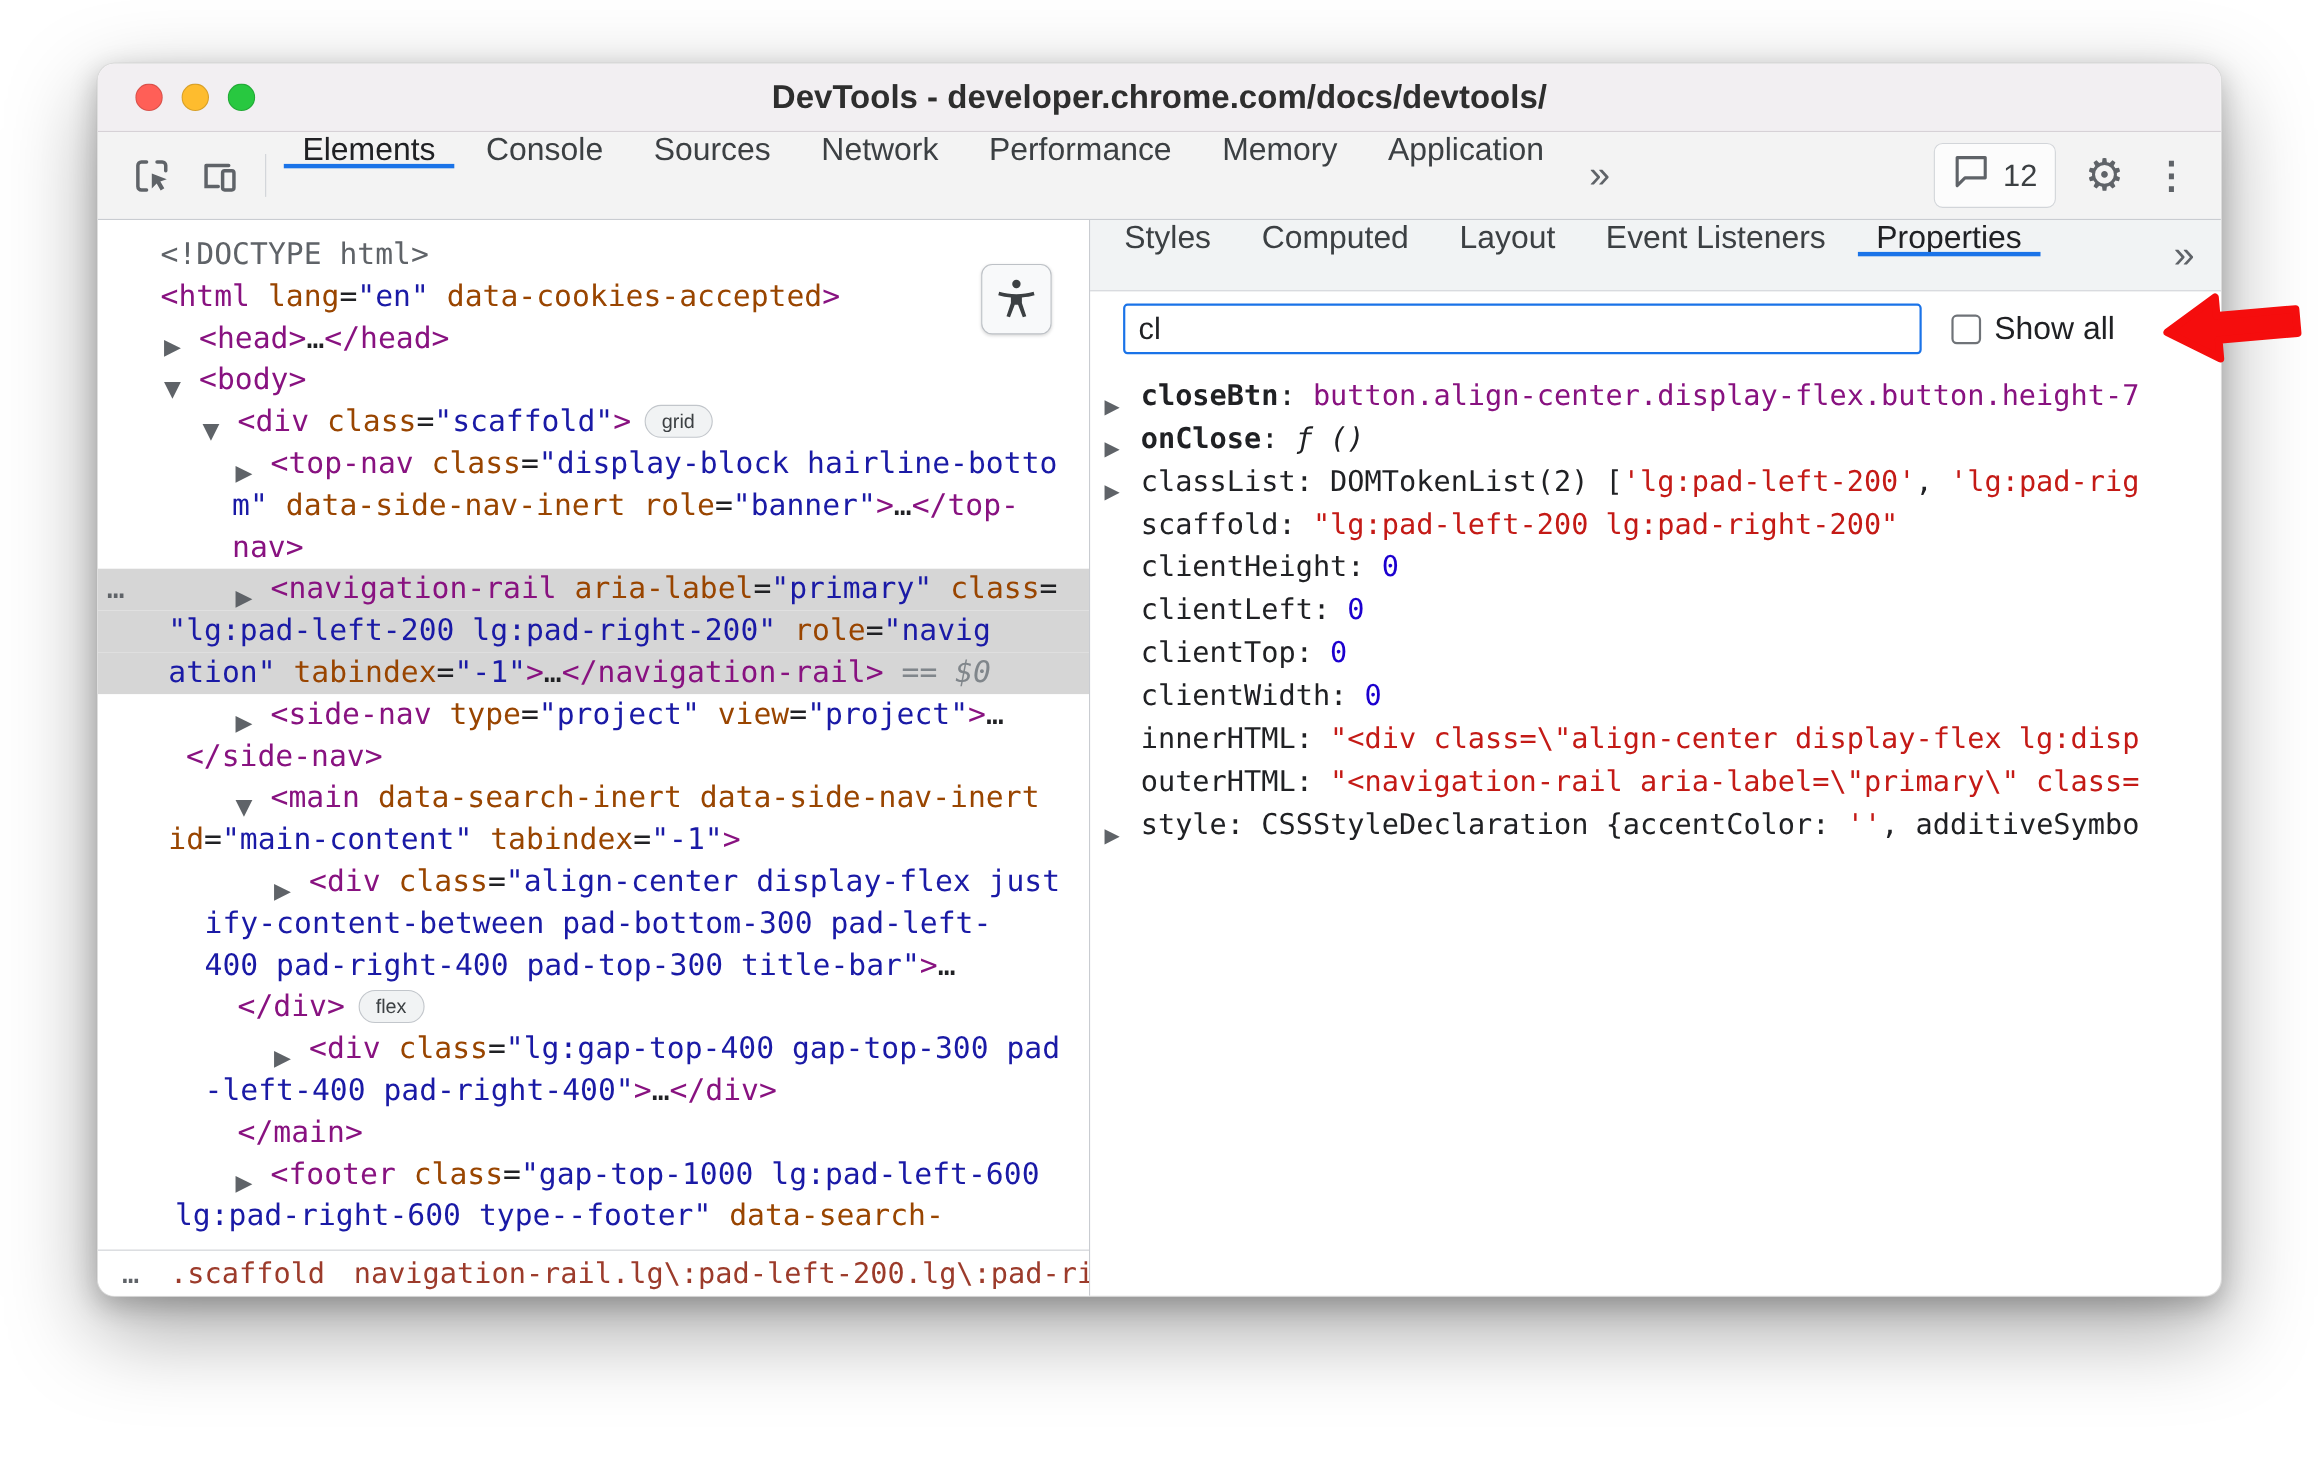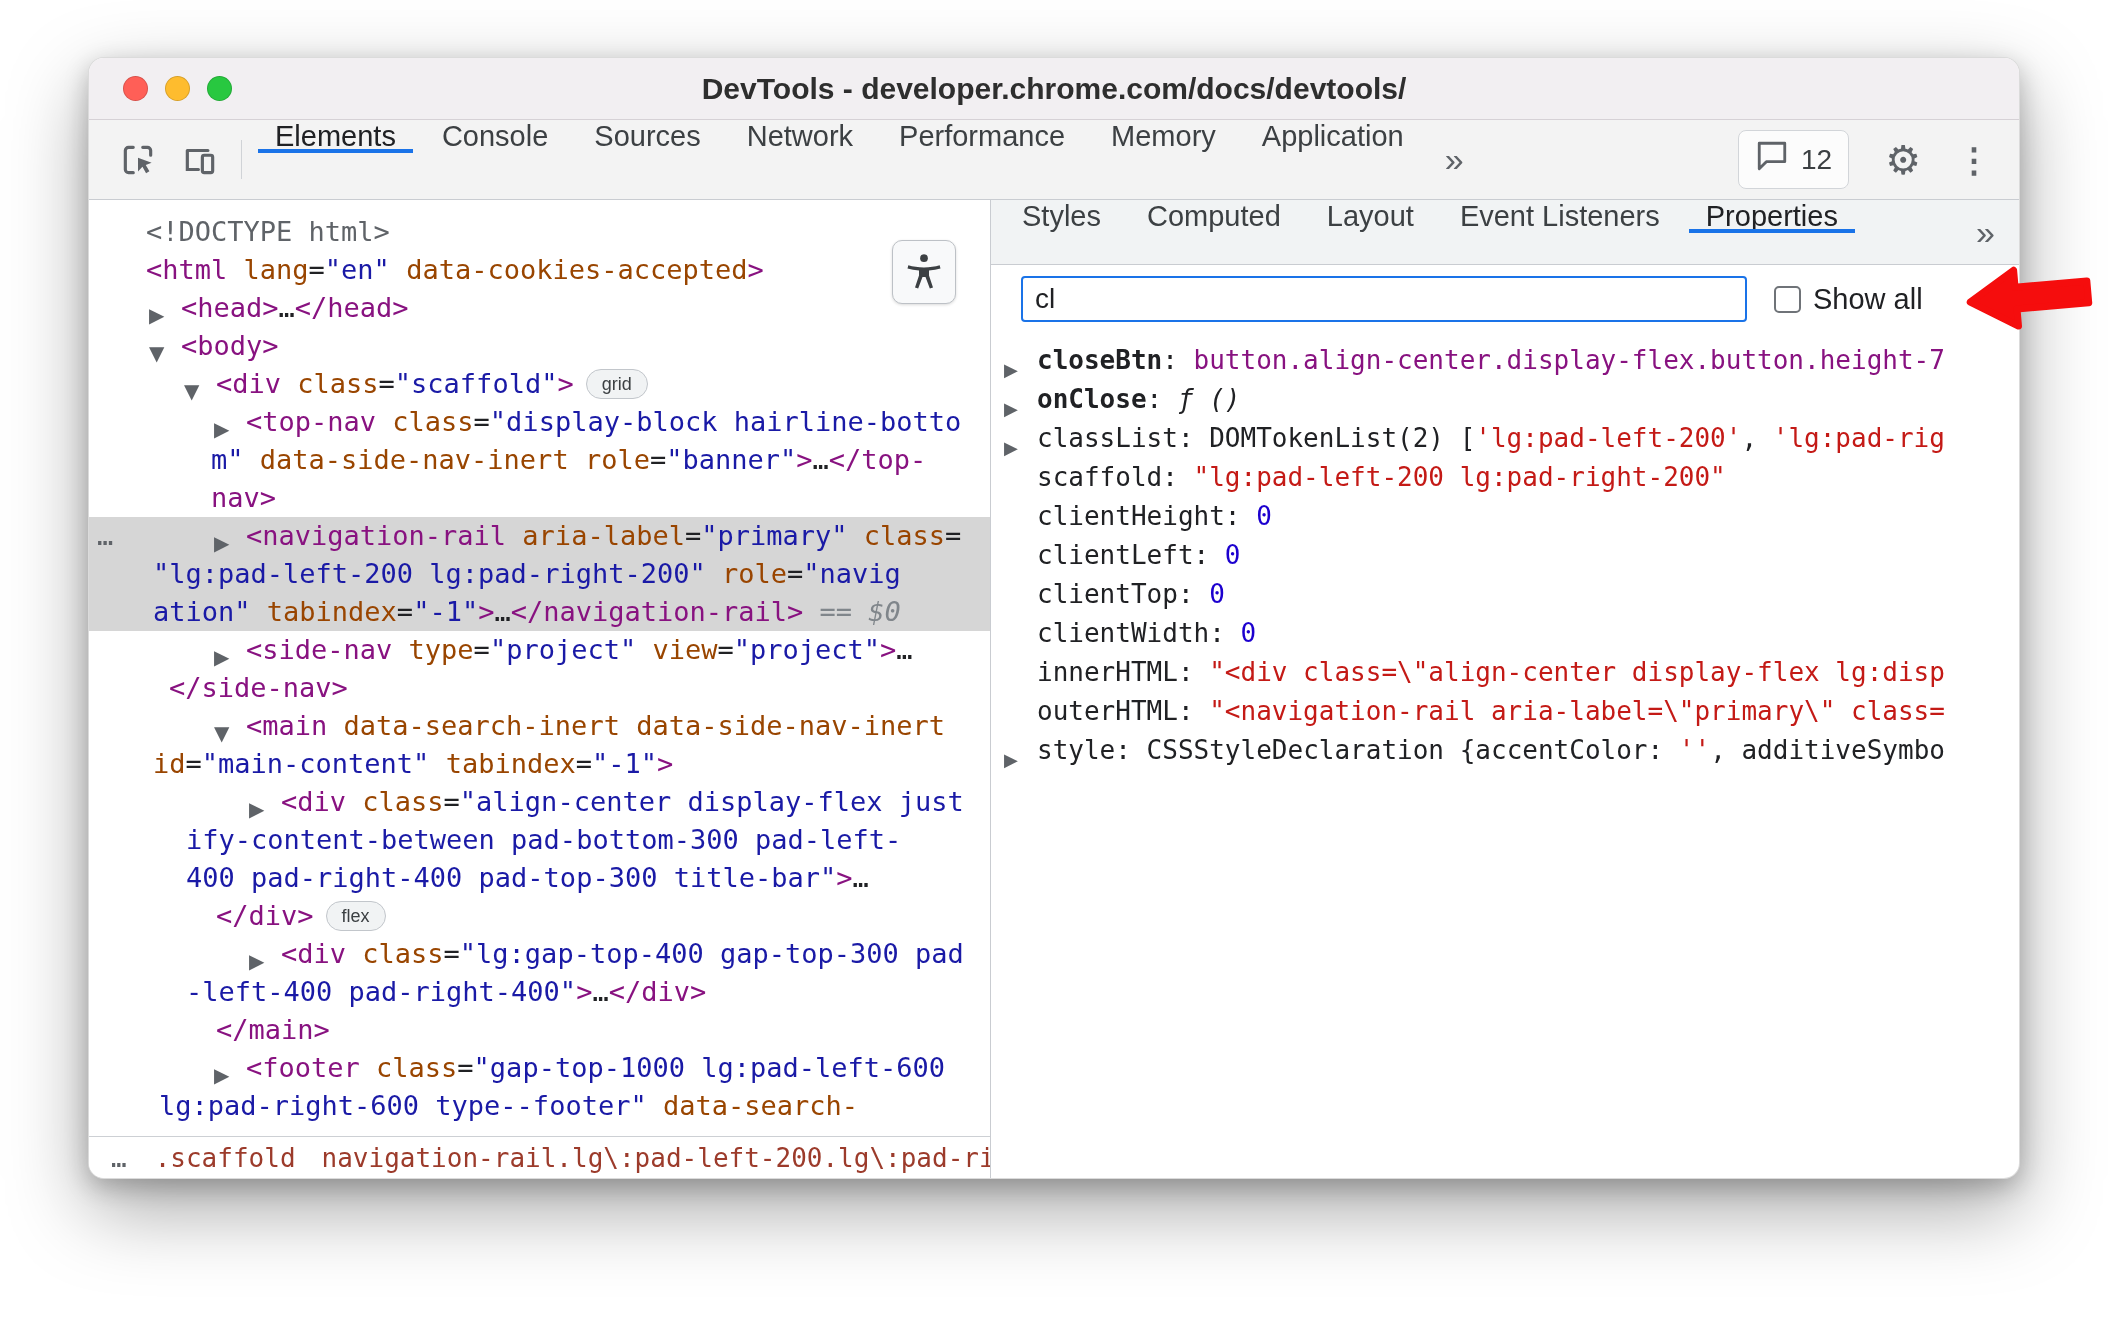--- a/index.html
+++ b/index.html
@@ -22,21 +22,21 @@
   
   .toolbar { flex:0 0 80px; background:#f3f3f3; border-bottom:1px solid #c9ccd1;
              display:flex; align-items:stretch; padding-left:18px; }
   .icon-btn { background:none; border:none; width:62px; display:flex; align-items:center; justify-content:center; cursor:default; }
   .vsep { width:1px; background:#d0d3d7; margin:20px 10px; }
   .tabs { display:flex; align-items:flex-start; }
   .tab { padding:0 23px; display:flex; align-items:center; font-size:29px; color:#3c4043; position:relative; white-space:nowrap; }
   .tab.selected { color:#202124; }
   .tab.selected::after { content:""; position:absolute; left:6px; right:6px; bottom:0; height:4px; background:#1a73e8; }
   .chevron { display:flex; align-items:center; font-size:34px; color:#5f6368; padding:0 18px; }
-  .right-cluster { margin-left:auto; display:flex; align-items:center; gap:36px; padding-right:28px; }
+  .right-cluster { margin-left:auto; display:flex; align-items:center; gap:26px; padding-right:28px; }
   .issues { display:flex; align-items:center; gap:12px; border:1px solid #d2d5d9; border-radius:8px;
             background:#fcfcfc; padding:9px 16px; font-size:28px; color:#3c4043; }
   .glyph-btn { font-size:40px; color:#5f6368; line-height:1; }
   .dots-btn { font-size:34px; color:#5f6368; line-height:1; font-weight:bold; }
 
   
   .content { flex:1; display:flex; min-height:0; }
   .left-pane { width:902px; flex:0 0 902px; border-right:1px solid #c9ccd1; display:flex; flex-direction:column; position:relative; min-height:0; }
   .right-pane { flex:1; min-width:0; display:flex; flex-direction:column; }
 

